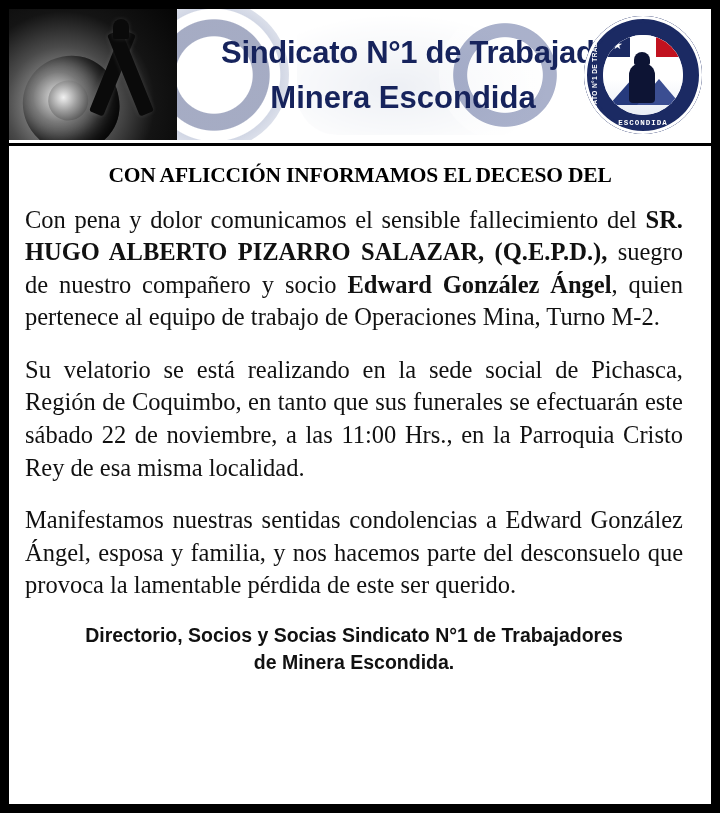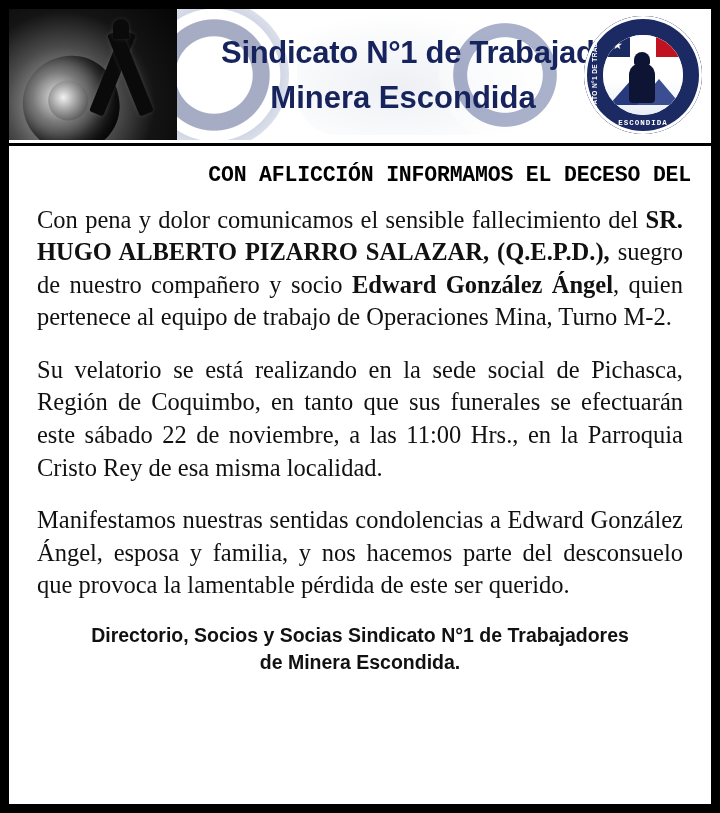--- a/index.html
+++ b/index.html
@@ -257,36 +257,35 @@
     font-weight: bold;
     letter-spacing: 1px;
   }
 
   
   .title-block {
     padding: 16px 20px 4px 20px;
     text-align: center;
   }
   .title-line {
-    font-family: Liberation Mono, monospace;
+    font-family: Liberation Serif, serif;
     font-weight: bold;
     font-size: 21.5px;
     color: #000000;
     line-height: 1.28;
     letter-spacing: -0.2px;
-    text-align: right;
   }
   .title-line.underlined {
     text-decoration: underline;
     text-underline-offset: 3px;
   }
 
   
   .body-block {
-    padding: 10px 28px 0 28px;
+    padding: 10px 28px 0 16px;
   }
   .para {
     font-family: "Liberation Serif", serif;
     font-size: 24.5px;
     line-height: 1.33;
     color: #111111;
     text-align: justify;
     text-justify: inter-word;
     margin: 0 0 20px 0;
   }

